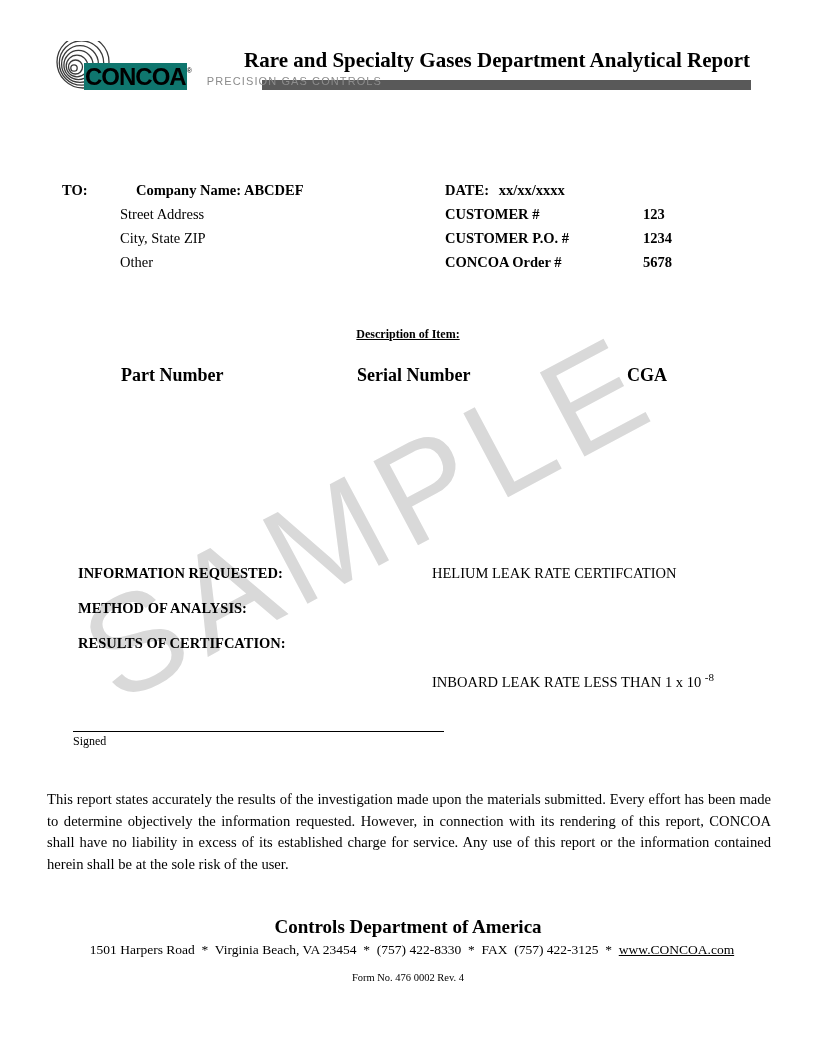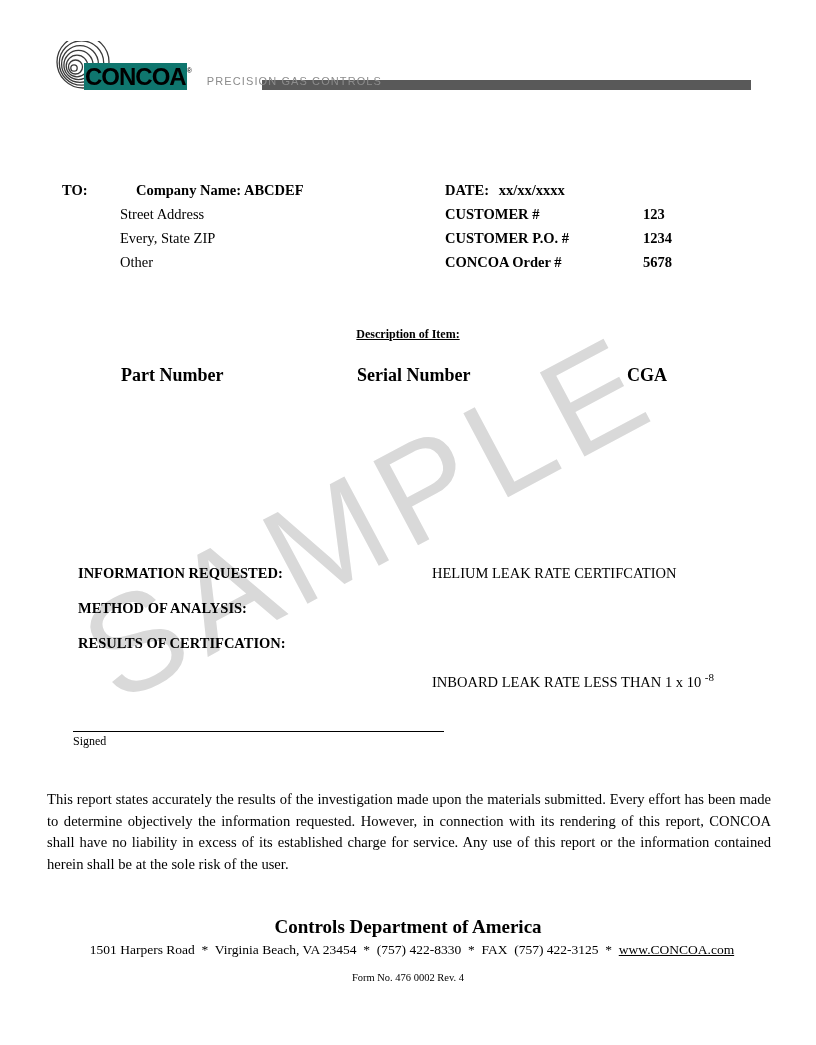--- a/index.html
+++ b/index.html
@@ -117,26 +117,27 @@
       <circle cx="34.5" cy="24" r="14.6"></circle>
       <circle cx="36" cy="23" r="18.4"></circle>
       <circle cx="37.5" cy="22" r="22.2"></circle>
       <circle cx="39" cy="21" r="26"></circle>
     </g>
   </svg>
   <div class="brand-row">
     <span class="brand">CONCOA</span><span class="reg">®</span><span class="tagline">PRECISION GAS CONTROLS</span>
   </div>
 
+  <div class="doc-title">Rare and Specialty Gases Department Analytical Report</div>
   <div class="header-bar"></div>
 
   <div class="abs layer fs b" style="left:62px; top:182px;">TO:</div>
   <div class="abs layer fs b" style="left:136px; top:182px;">Company Name: ABCDEF</div>
   <div class="abs layer fs" style="left:120px; top:206px;">Street Address</div>
-  <div class="abs layer fs" style="left:120px; top:230px;">Every, State ZIP</div>
+  <div class="abs layer fs" style="left:120px; top:230px;">City, State ZIP</div>
   <div class="abs layer fs" style="left:120px; top:254px;">Other</div>
 
   <div class="abs layer fs b" style="left:445px; top:182px;">
     <span>DATE:</span>
     <span style="margin-left:6px;">xx/xx/xxxx</span>
   </div>
   <div class="abs layer fs b" style="left:445px; top:206px;">CUSTOMER #</div>
   <div class="abs layer fs b" style="left:643px; top:206px;">123</div>
   <div class="abs layer fs b" style="left:445px; top:230px;">CUSTOMER P.O. #</div>
   <div class="abs layer fs b" style="left:643px; top:230px;">1234</div>

